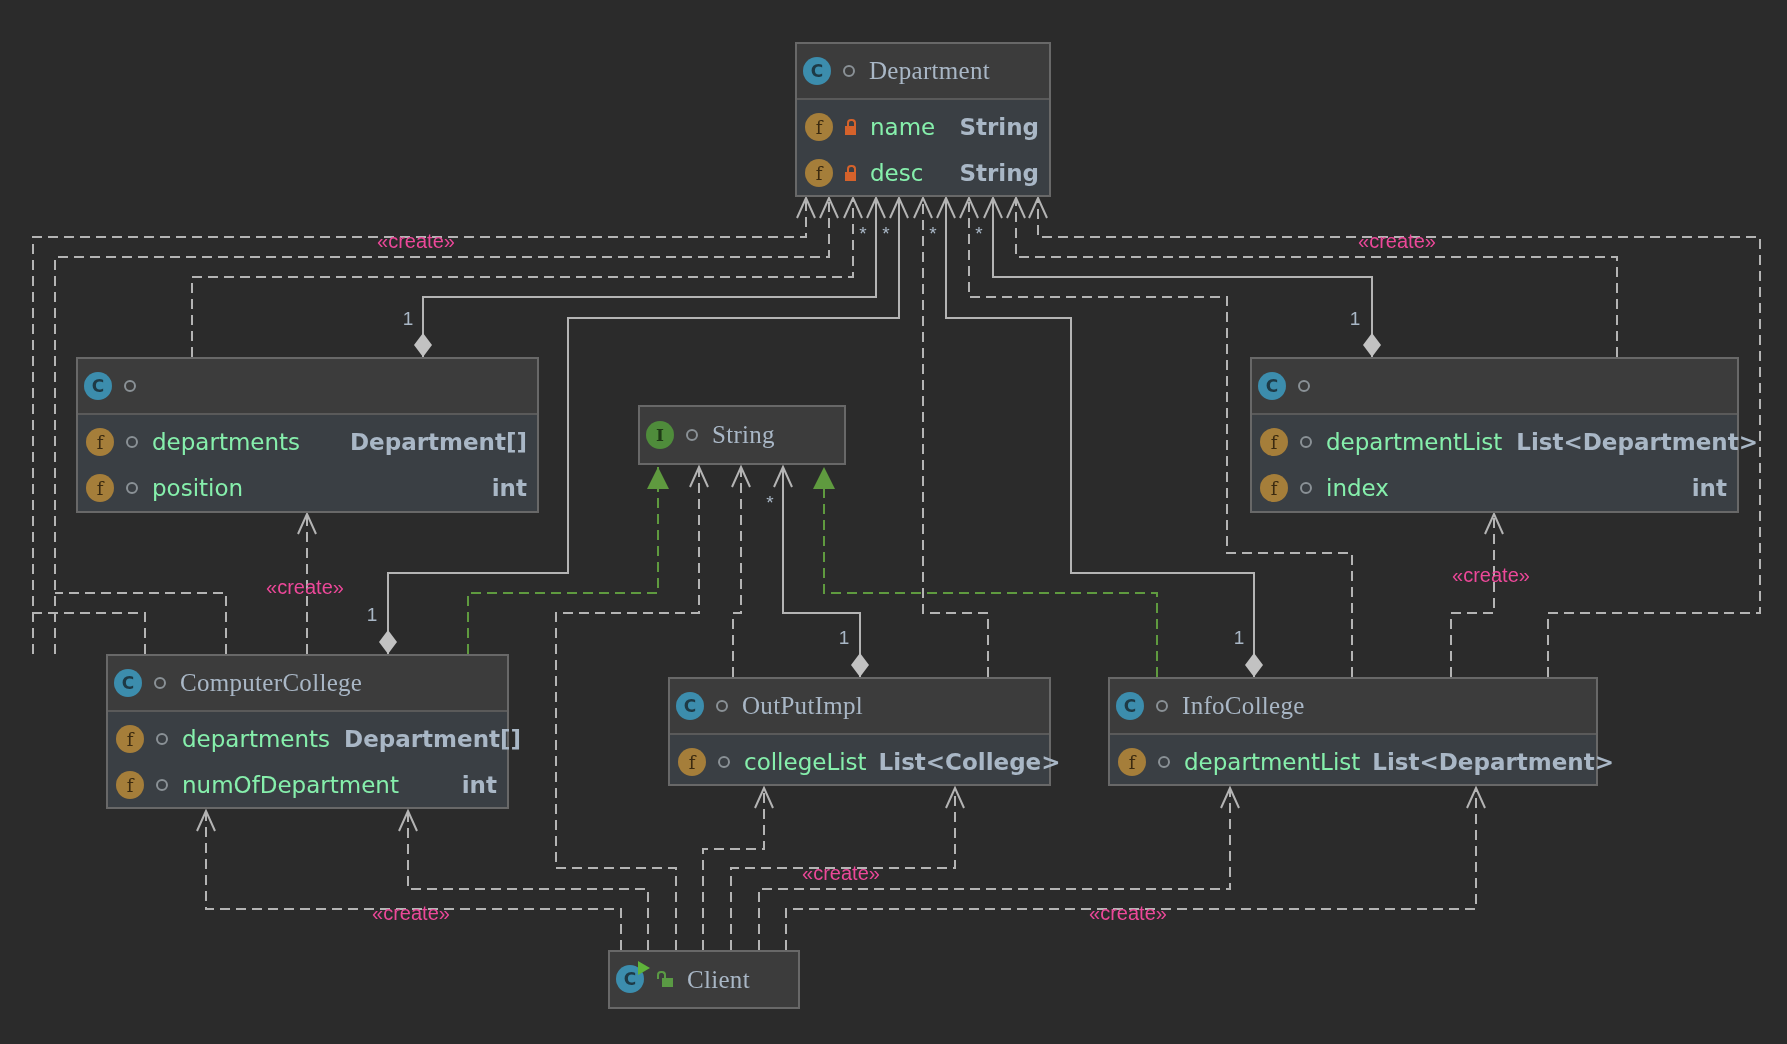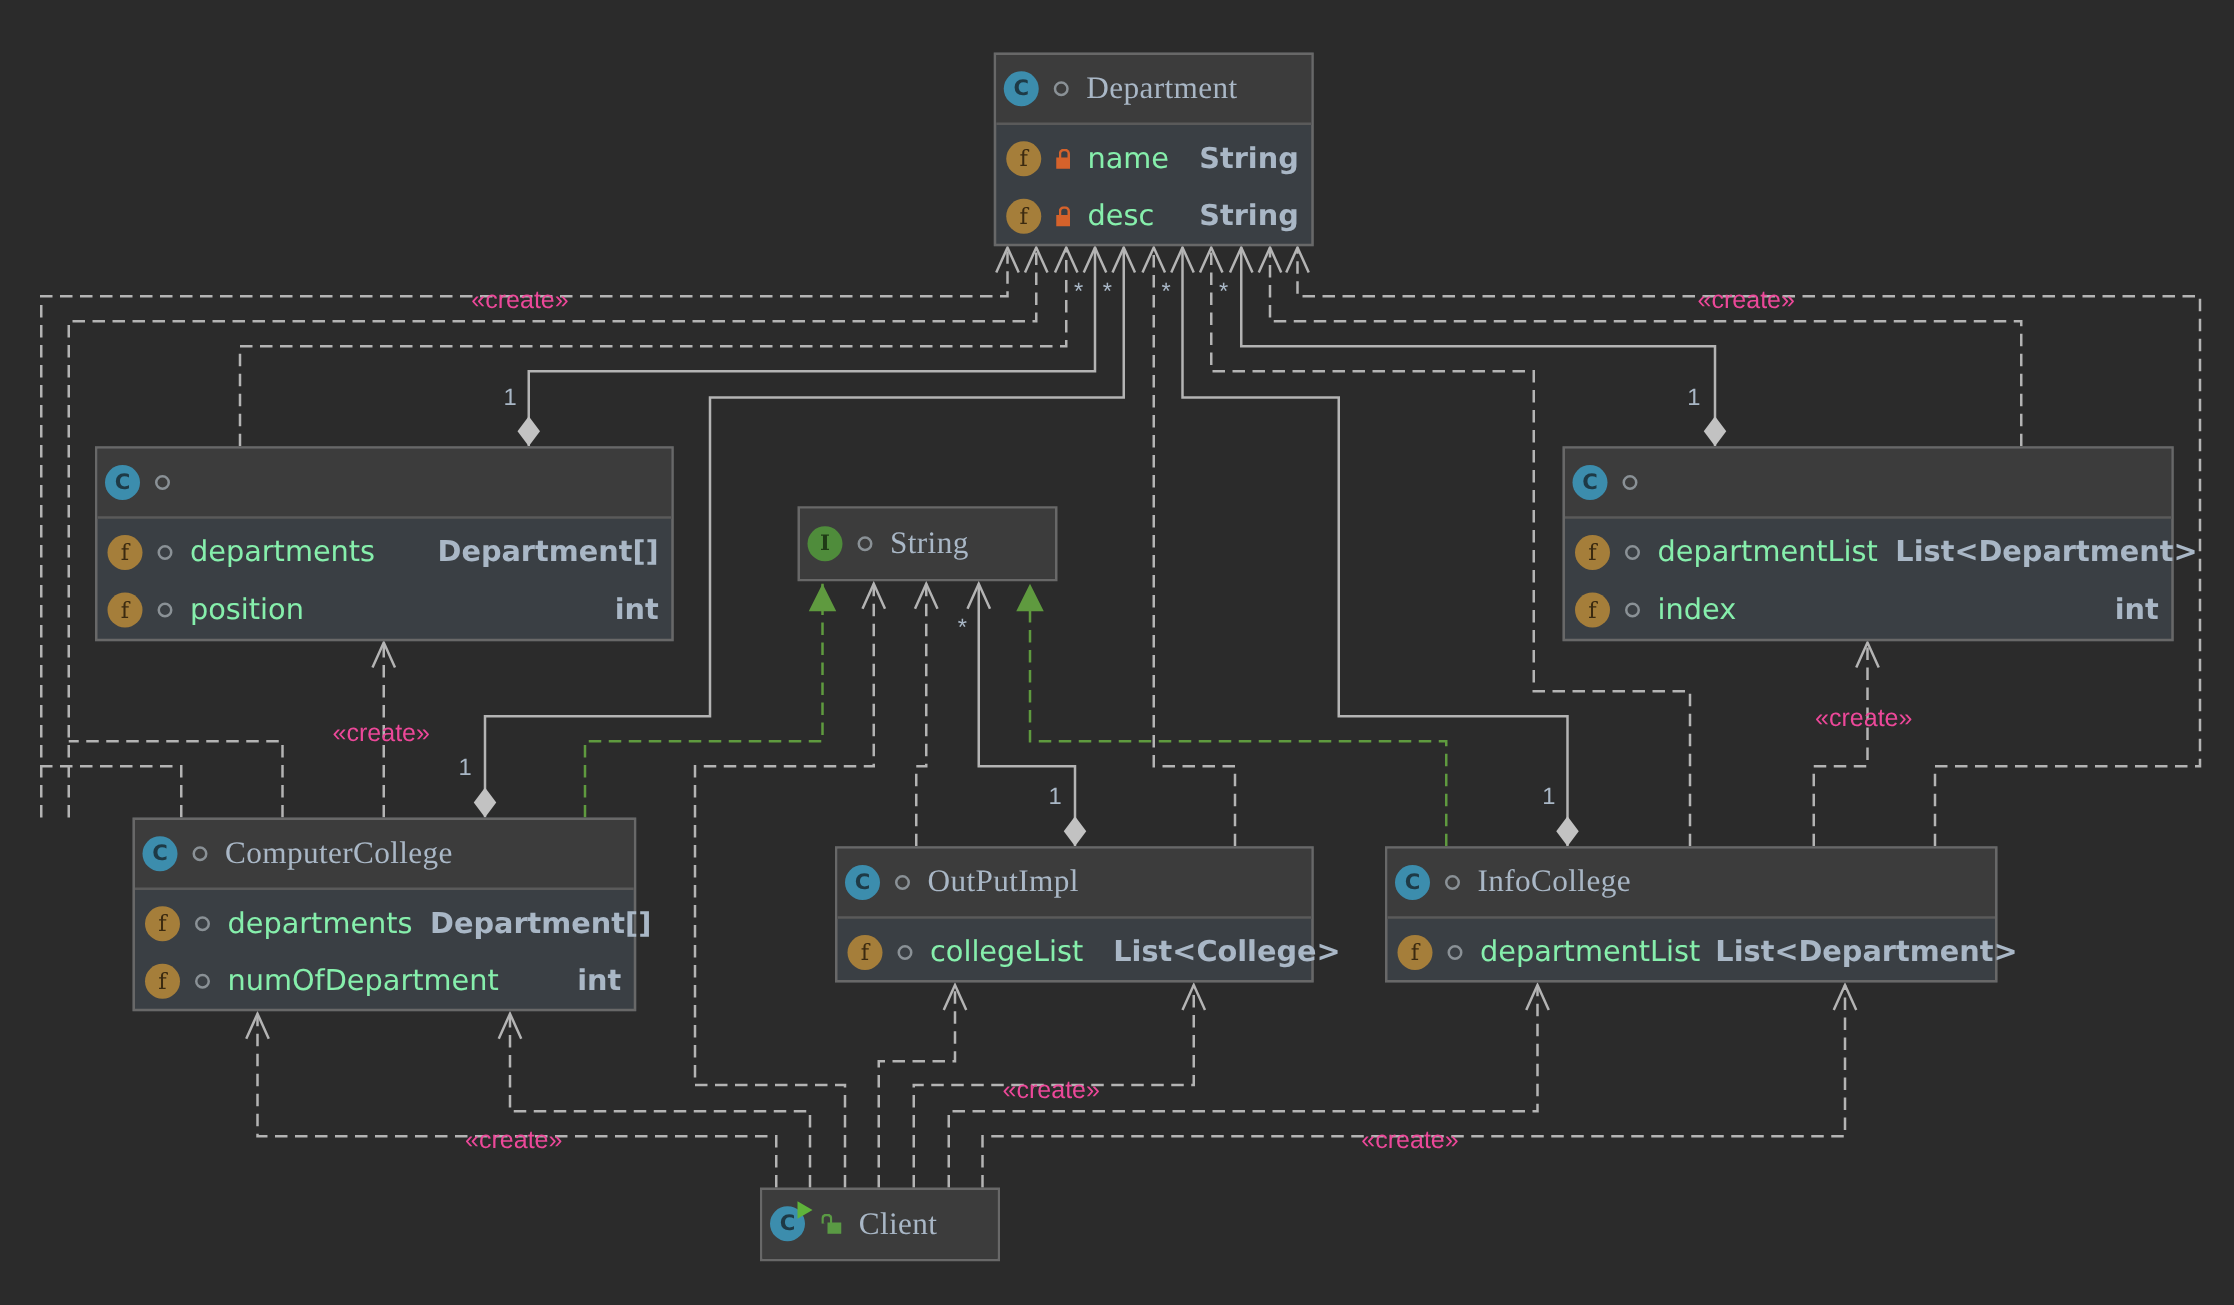--- a/index.html
+++ b/index.html
@@ -187,21 +187,21 @@
   <div class="hdr">
     <span class="badge c">C</span>
     <span class="vis"></span>
     <span class="title">OutPutImpl</span>
   </div>
   <div class="body">
     <div class="row">
       <span class="badge f">f</span>
       <span class="vis"></span>
       <span class="fname">collegeList</span>
-      <span class="ftype" style="margin-left:24px;padding-left:0;">List&lt;College&gt;</span>
+      <span class="ftype" style="margin-left:12px;padding-left:0;">List&lt;College&gt;</span>
     </div>
   </div>
 </div>
 
 <div class="node" style="left:1108px;top:677px;width:490px;height:109px;">
   <div class="hdr">
     <span class="badge c">C</span>
     <span class="vis"></span>
     <span class="title">InfoCollege</span>
   </div>

